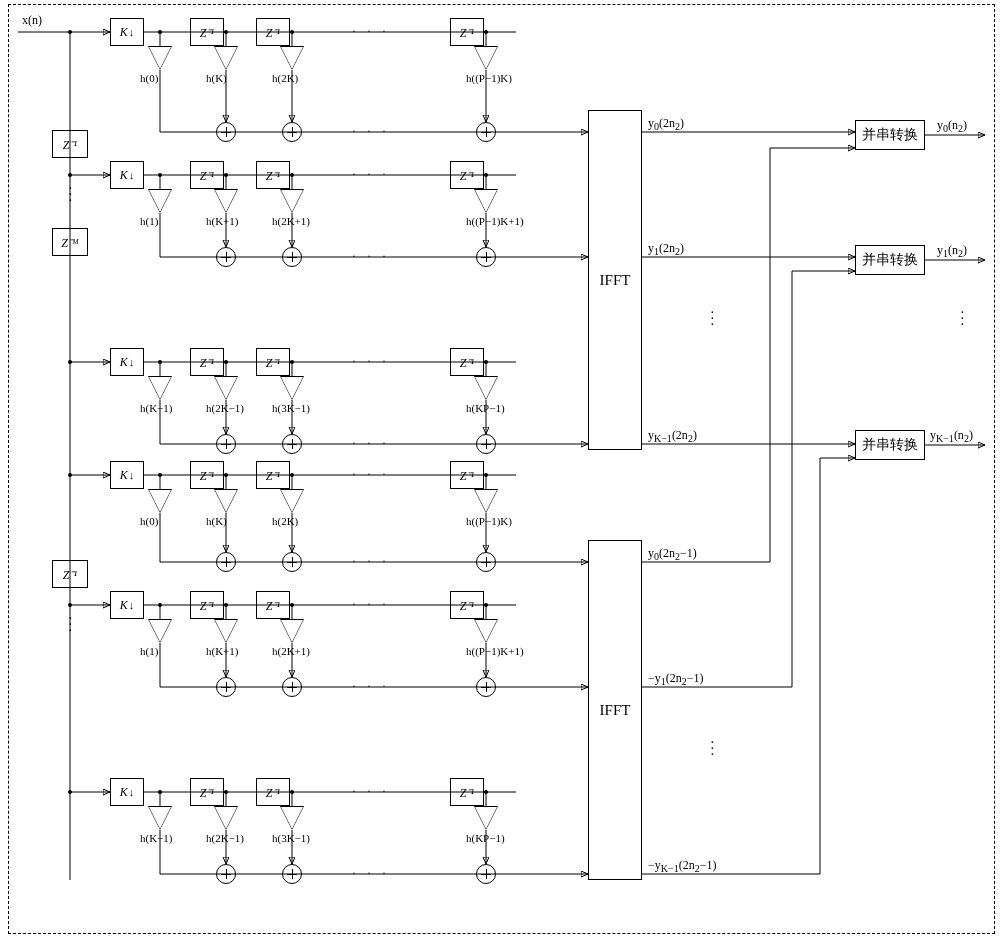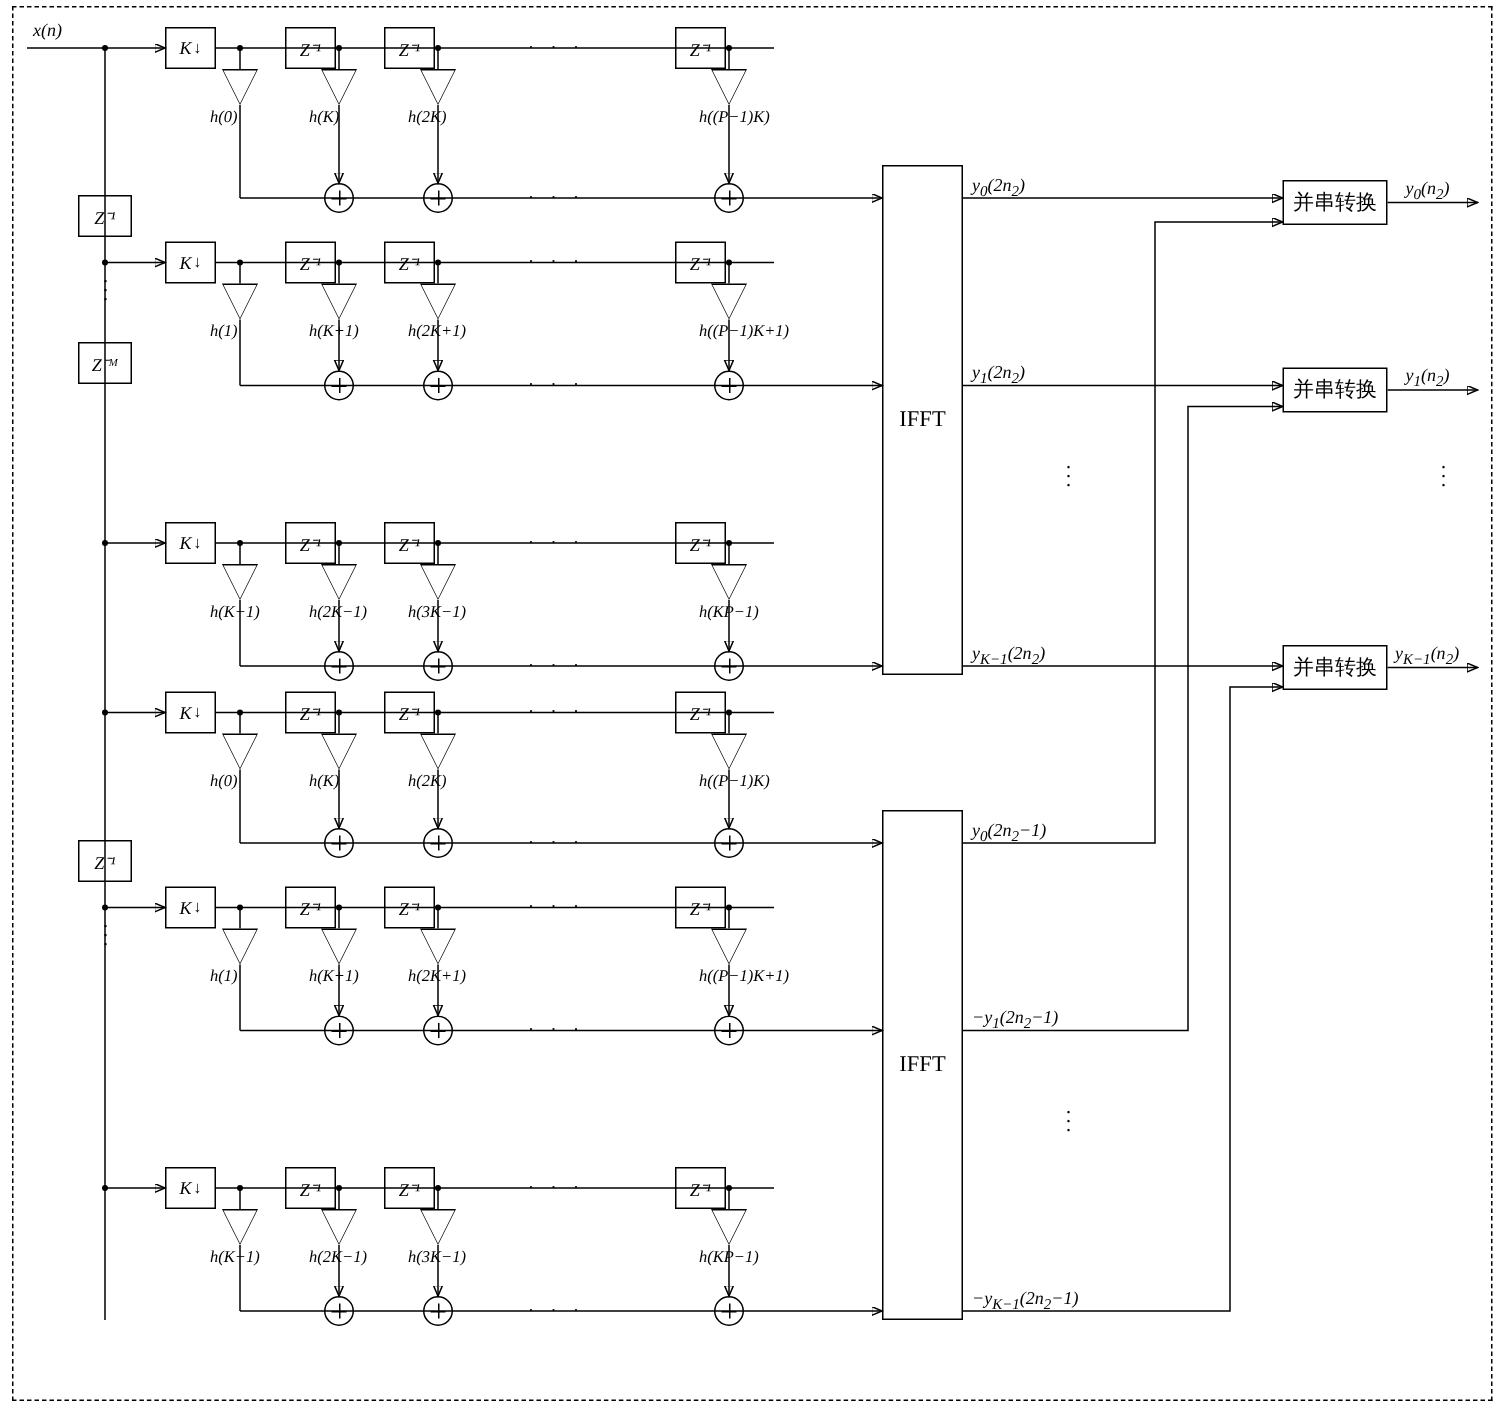--- a/index.html
+++ b/index.html
@@ -61,21 +61,20 @@
   .adder::before, .adder::after {
     content: "";
     position: absolute;
     background: #000;
   }
   .adder::before { left: 4px; right: 4px; top: 9px; height: 1px; }
   .adder::after  { top: 4px; bottom: 4px; left: 9px; width: 1px; }
   .label {
     position: absolute;
     font-size: 12px;
-    font-style: italic;
     white-space: nowrap;
   }
   .ifft-box {
     position: absolute;
     border: 1px solid #000;
     background: #fff;
     display: flex;
     align-items: center;
     justify-content: center;
     font-size: 15px;

